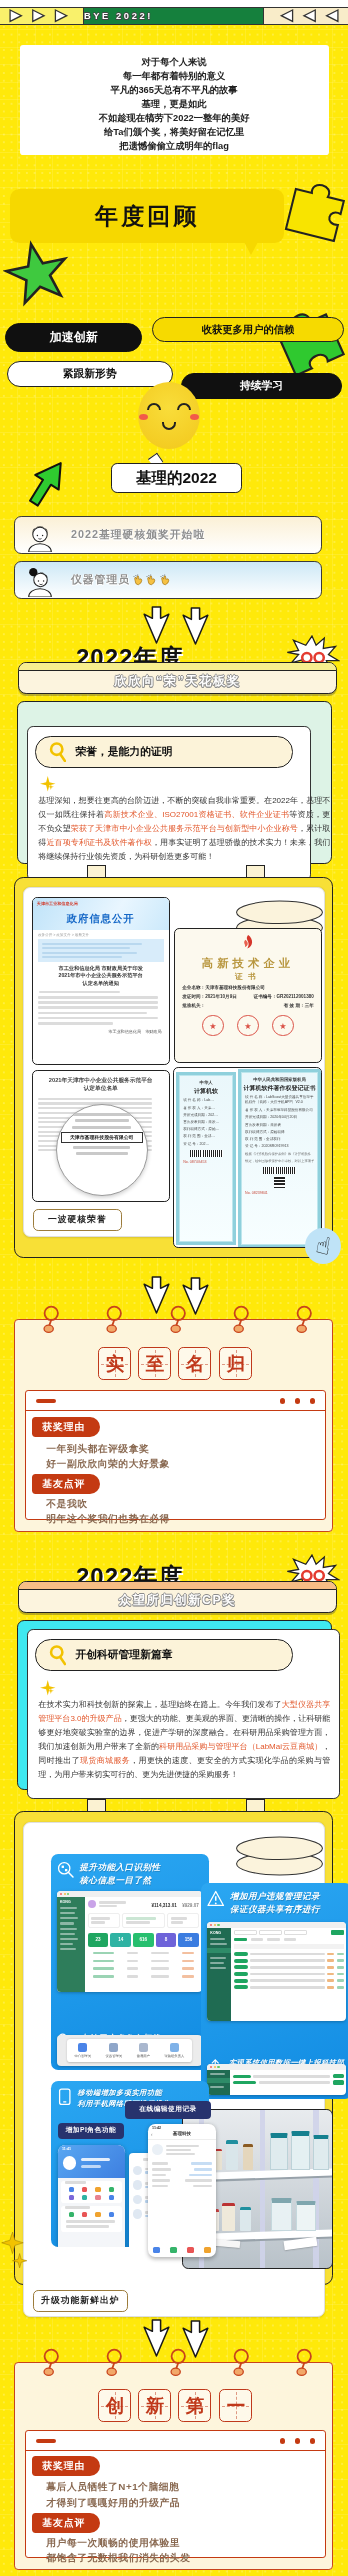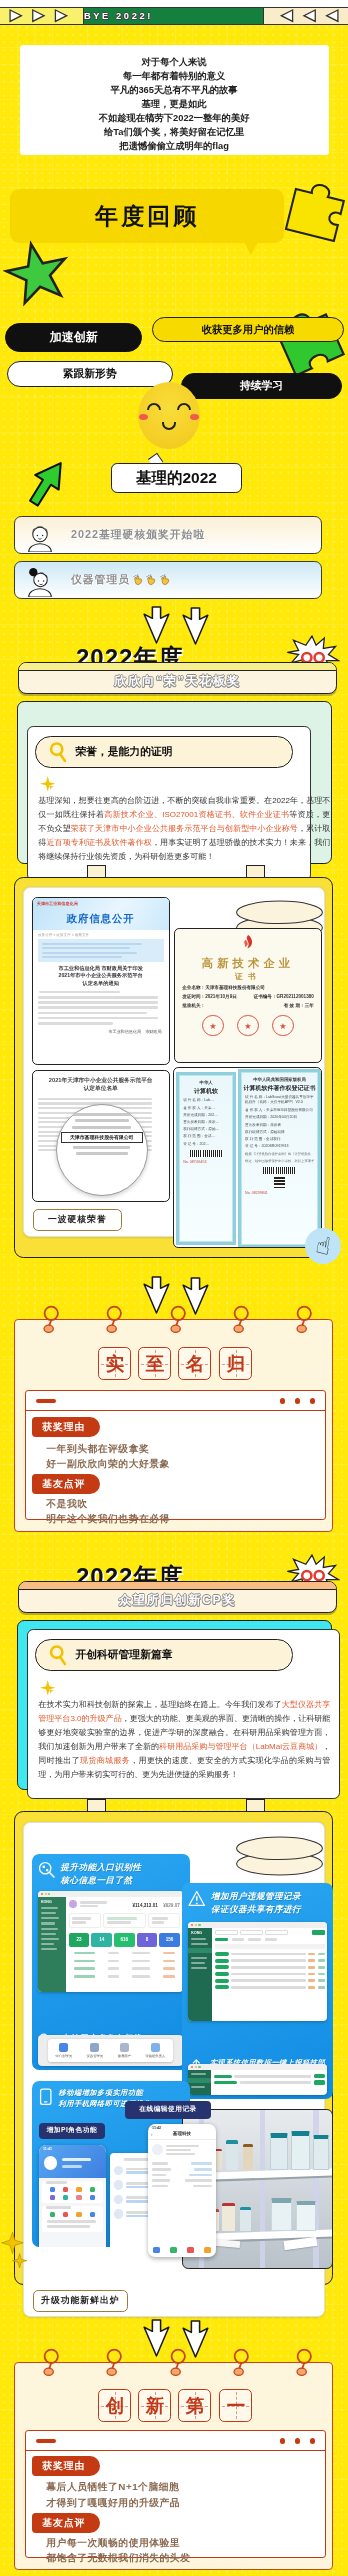--- a/index.html
+++ b/index.html
@@ -99,21 +99,21 @@
   .tile:after{content:"";position:absolute;top:50%;left:2.1px;right:2.1px;border-top:0.8px dashed rgba(192,57,27,.5);}
   .tile span{font-size:18.5px;font-weight:900;color:#C0391B;z-index:1;}
   .window{background:#fff;border:1.5px solid #C43A12;border-radius:3.1px;}
   .wbar{height:19.6px;border-bottom:1.5px solid #C43A12;position:relative;}
   .wdash{position:absolute;left:10.3px;top:7.7px;width:19.6px;height:4.6px;background:#C43A12;border-radius:2.6px;}
   .wdots{position:absolute;right:9.3px;top:7.2px;display:flex;gap:9.3px;}
   .wdots i{width:5.7px;height:5.7px;border-radius:50%;background:#C43A12;}
   .ribbon{position:absolute;left:6.2px;background:#C43A12;color:#fff;font-weight:800;font-size:9.8px;padding:3.6px 14.4px 3.6px 10.3px;border-radius:4.1px 11.3px 11.3px 4.1px;letter-spacing:1px;}
   .nline{position:absolute;left:20.6px;font-size:9.8px;color:#8A6A52;font-weight:700;letter-spacing:0.5px;text-align:right;}
   
-  .bluepanel{position:absolute;background:linear-gradient(160deg,#2BA7F2,#118BE2);border-radius:7.2px;overflow:hidden;}
+  .bluepanel{position:absolute;background:linear-gradient(160deg,#2BA7F2,#118BE2);border-radius:7.2px;overflow:hidden;margin-left:19px;}
   .cap{display:flex;gap:5.2px;align-items:flex-start;padding:7.2px 6.2px 0;}
   .cap .ct{font-size:8.5px;line-height:12.4px;font-weight:800;font-style:italic;color:#fff;letter-spacing:0.5px;text-shadow:0.5px 0.8px 0 rgba(0,0,0,.18);}
   .cap.small .ct{font-size:7.2px;line-height:10.8px;}
   .shot{position:absolute;background:#fff;border-radius:4.1px;overflow:hidden;box-shadow:0 1px 3.1px rgba(0,0,0,.25);}
   .macbar{height:6.2px;background:#f0f0f0;display:flex;align-items:center;gap:1.5px;padding-left:3.1px;}
   .macbar i{width:2.1px;height:2.1px;border-radius:50%;}
   .sidebar{position:absolute;left:0;top:6.2px;bottom:0;background:#2E7D5B;}
   .sidebar .brand{color:#fff;font-size:3.6px;font-weight:800;margin:2.6px 0 2.1px 3.1px;}
   .mbar{height:2.1px;background:rgba(255,255,255,.45);border-radius:1px;margin:3.1px 3.1px;}
   .statrow{position:absolute;display:flex;gap:2.1px;}

